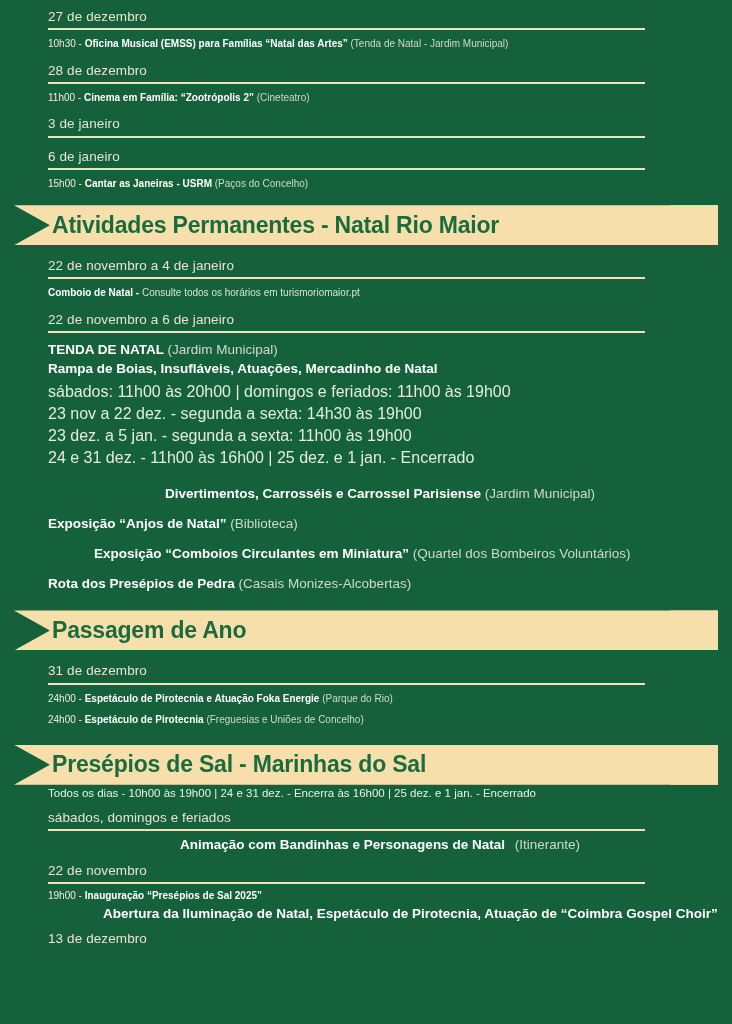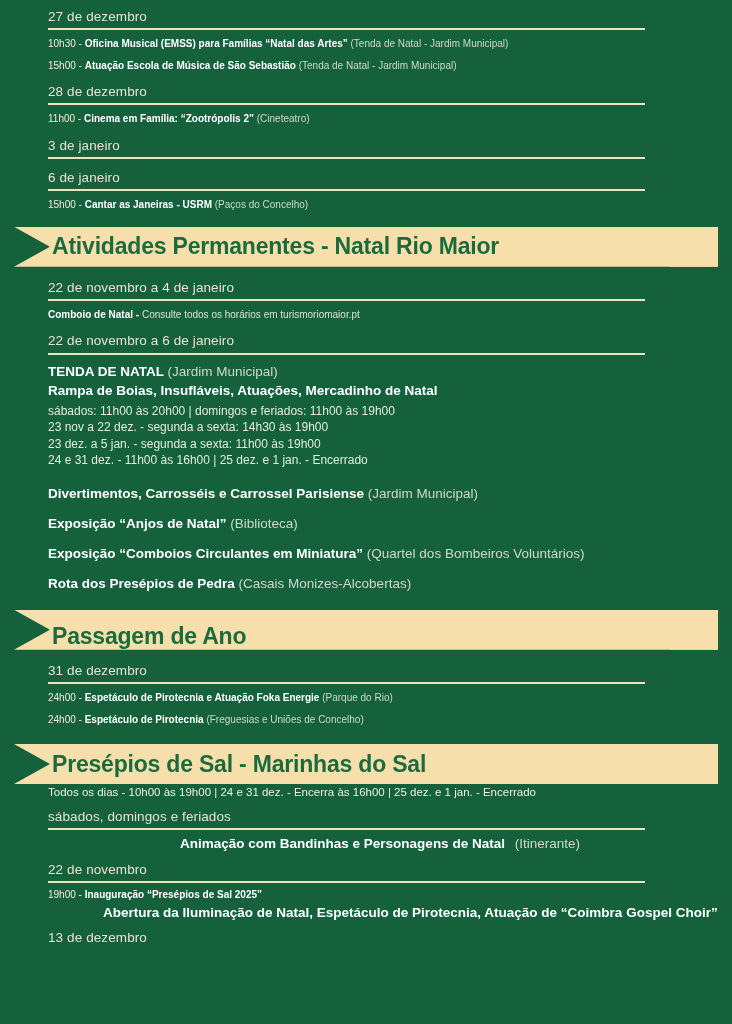--- a/index.html
+++ b/index.html
@@ -63,21 +63,21 @@
     font-weight: 400;
   }
   .event .desc {
     color: #d8e2d8;
     font-weight: 400;
   }
 
   .event.tight { padding: 2px 0 1px 0; }
 
   .sub-lines {
-    font-size: 12px;
+    font-size: 16px;
     line-height: 1.38;
     color: #e4ecdf;
     padding-top: 3px;
     padding-bottom: 4px;
   }
   .sub-lines div { white-space: nowrap; }
 
   .plain-bold {
     font-size: 13.5px;
     font-weight: bold;
@@ -149,25 +149,20 @@
 
   <div class="content">
 
     <div class="date-row">27 de dezembro</div>
     <div class="rule"></div>
     <div class="event">
       <span class="time">10h30 -</span>
       <span class="title">Oficina Musical (EMSS) para Famílias “Natal das Artes”</span>
       <span class="place">(Tenda de Natal - Jardim Municipal)</span>
     </div>
-    <div class="event">
-      <span class="time">15h00 -</span>
-      <span class="title">Atuação Escola de Música de São Sebastião</span>
-      <span class="place">(Tenda de Natal - Jardim Municipal)</span>
-    </div>
 
     <div class="date-row">28 de dezembro</div>
     <div class="rule"></div>
     <div class="event">
       <span class="time">11h00 -</span>
       <span class="title">Cinema em Família: “Zootrópolis 2”</span>
       <span class="place">(Cineteatro)</span>
     </div>
 
     <div class="date-row">3 de janeiro</div>
@@ -205,39 +200,39 @@
     </div>
     <div class="plain-bold" style="padding-top:2px;">Rampa de Boias, Insufláveis, Atuações, Mercadinho de Natal</div>
 
     <div class="sub-lines">
       <div>sábados: 11h00 às 20h00 | domingos e feriados: 11h00 às 19h00</div>
       <div>23 nov a 22 dez. - segunda a sexta: 14h30 às 19h00</div>
       <div>23 dez. a 5 jan. - segunda a sexta: 11h00 às 19h00</div>
       <div>24 e 31 dez. - 11h00 às 16h00 | 25 dez. e 1 jan. - Encerrado</div>
     </div>
 
-    <div class="plain-bold" style="padding-top:13px;">
+    <div class="plain-bold" style="padding-top:13px;text-align:center;">
       <span>Divertimentos, Carrosséis e Carrossel Parisiense</span>
       <span class="place">(Jardim Municipal)</span>
     </div>
     <div class="plain-bold" style="padding-top:13px;">
       <span>Exposição “Anjos de Natal”</span>
       <span class="place">(Biblioteca)</span>
     </div>
-    <div class="plain-bold" style="padding-top:13px;">
+    <div class="plain-bold" style="padding-top:13px;margin-left:46px;">
       <span>Exposição “Comboios Circulantes em Miniatura”</span>
       <span class="place">(Quartel dos Bombeiros Voluntários)</span>
     </div>
     <div class="plain-bold" style="padding-top:13px;">
       <span>Rota dos Presépios de Pedra</span>
       <span class="place">(Casais Monizes-Alcobertas)</span>
     </div>
   </div>
 
-  <div class="banner" style="margin-top:17px;align-items:flex-end;">
+  <div class="banner" style="margin-top:17px;">
     <div class="ribbon"></div>
     <div class="ribbon-tail-right"></div>
     <div class="banner-text">Passagem de Ano</div>
   </div>
 
   <div class="content">
     <div class="date-row">31 de dezembro</div>
     <div class="rule"></div>
     <div class="event">
       <span class="time">24h00 -</span>

